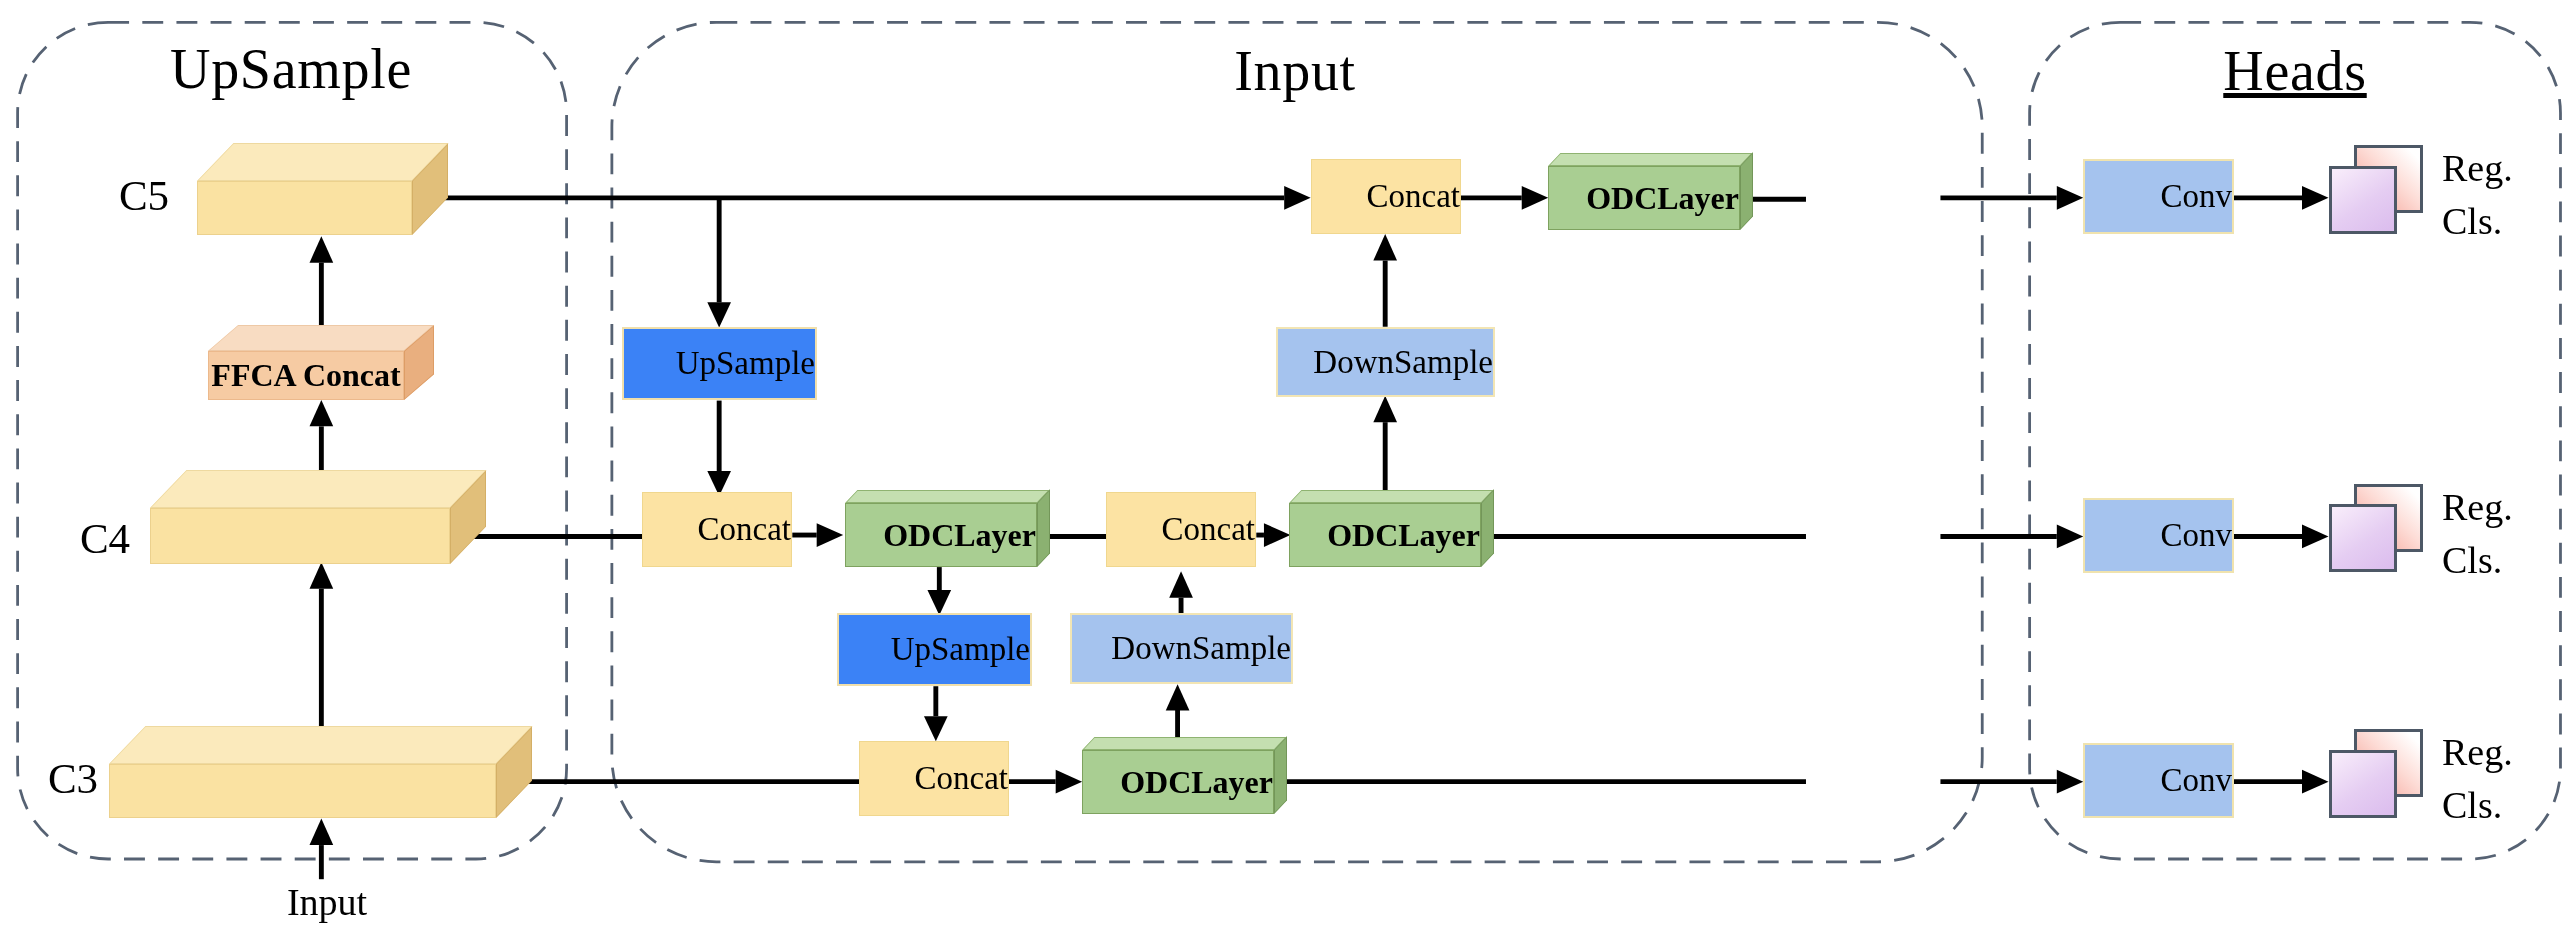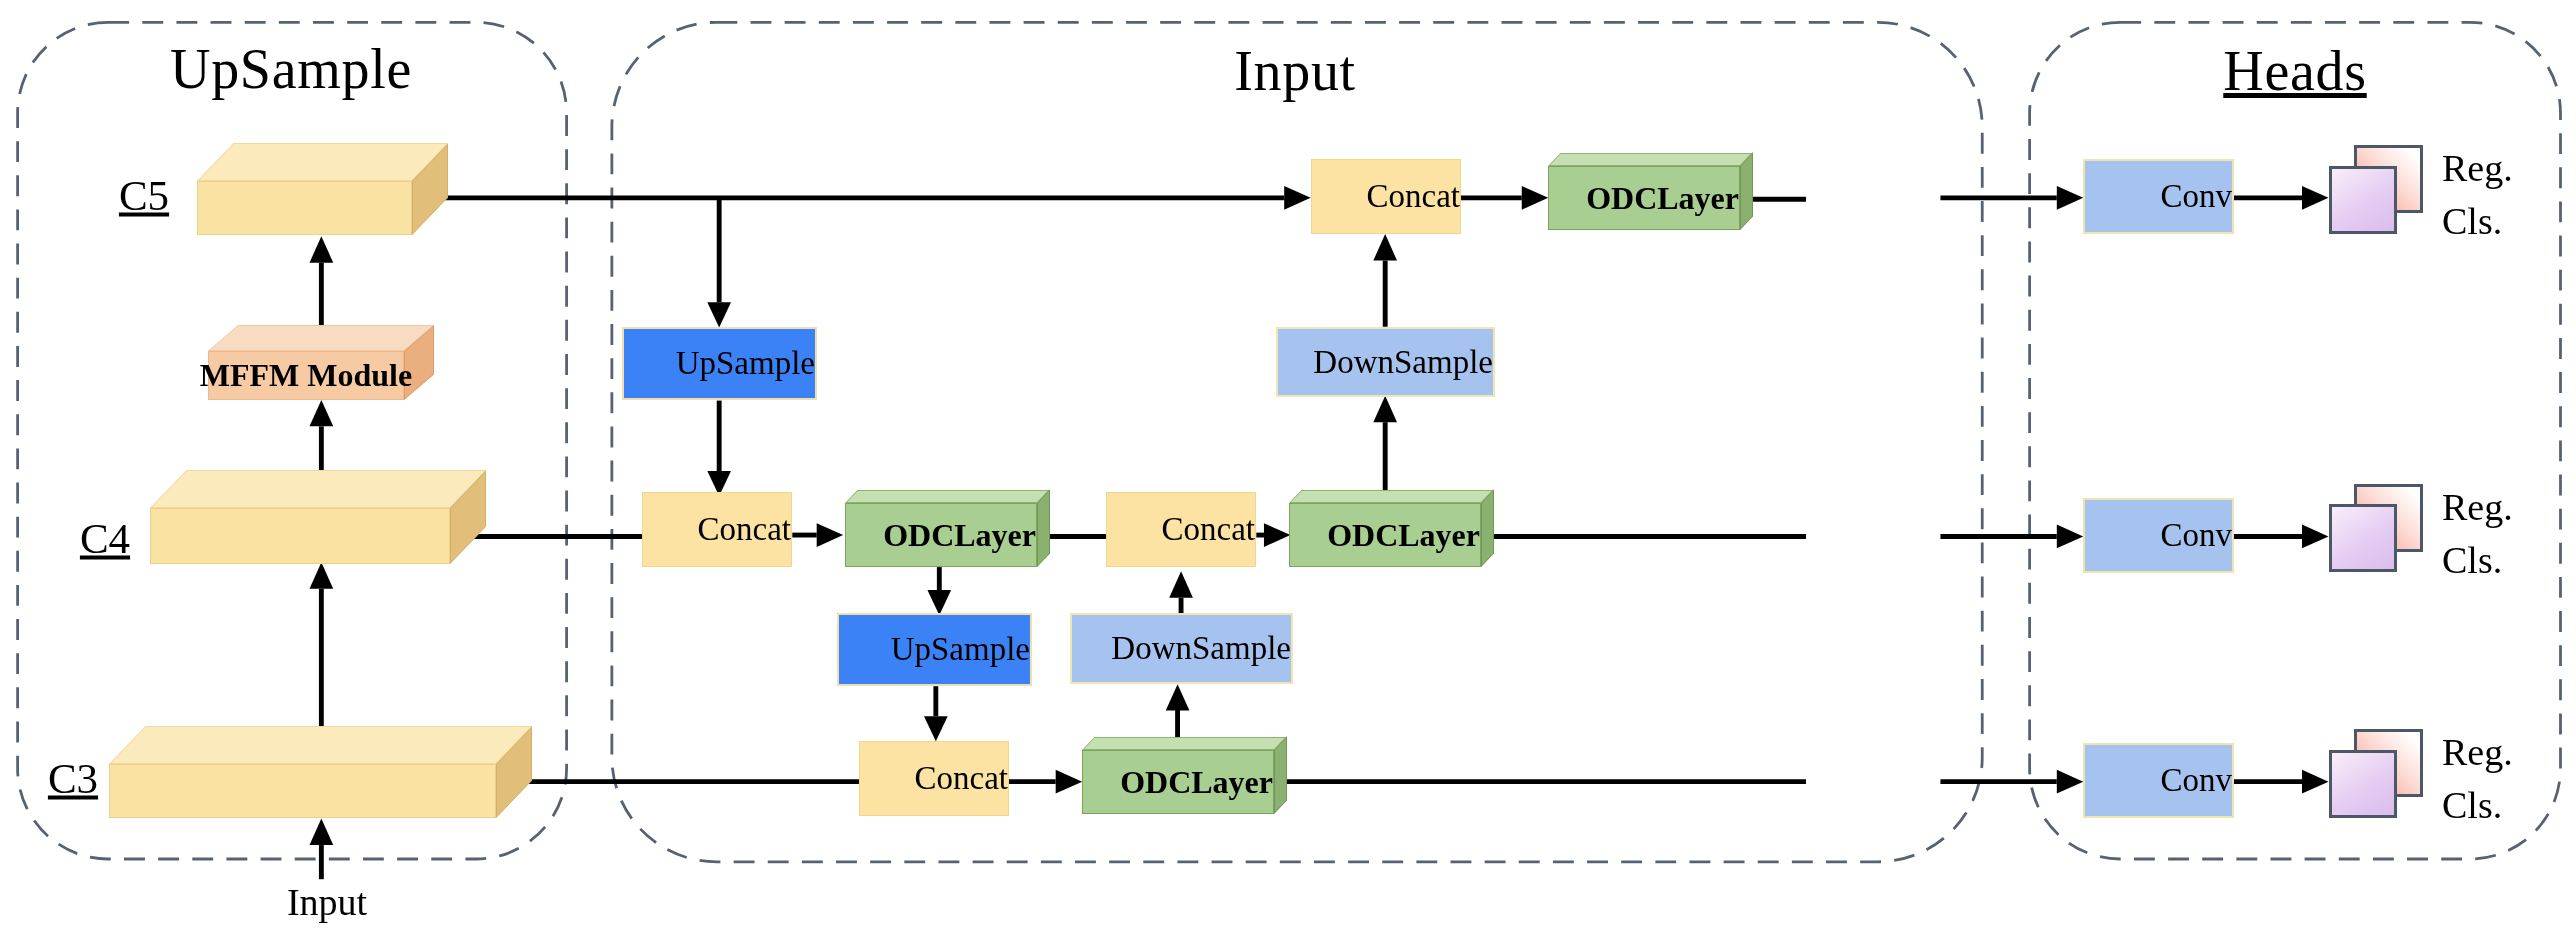--- a/index.html
+++ b/index.html
@@ -9,21 +9,21 @@
     background:#ffffff;
     font-family:"Liberation Serif","DejaVu Serif",serif;
     color:#000;
     overflow:hidden;
   }
   #wires{position:absolute;left:0;top:0;z-index:1;}
   .node{position:absolute;z-index:2;display:flex;align-items:center;justify-content:flex-end;
         box-sizing:border-box;white-space:nowrap;}
   .panel-title{position:absolute;z-index:3;transform:translate(-50%,-50%);
         font-size:56px;letter-spacing:0.7px;}
-  .feat-label{position:absolute;z-index:3;transform:translate(-50%,-50%);font-size:43px;text-decoration:underline;}
+  .feat-label{position:absolute;z-index:3;transform:translate(-50%,-50%);font-size:43px;}
   .input-label{position:absolute;z-index:3;transform:translate(-50%,-50%);font-size:38px;}
   .small-label{font-size:33px;}
   .yellow{background:#fce3a3;border:1.4px solid #f0d78e;}
   .pink{background:#3b82f6;border:2.1px solid #f0dfab;}
   .blue{background:#a5c3ee;border:2.1px solid #f2e5b4;}
   .convbox{background:#a5c3ee;border:2.1px solid #f0e3ae;}
   .mffm{background:#fcd1d6;border:4.2px dashed #fac6cd;border-radius:29px;
         font-size:32px;font-weight:bold;letter-spacing:0.7px;}
   
   .cub{position:absolute;z-index:2;}
@@ -139,21 +139,21 @@
     <div class="top"></div>
     <div class="side"></div>
     <div class="front"></div>
   </div>
   <div class="feat-label" style="left:144px;top:195px;">C5</div>
 
   <div class="cub cub-ffca" style="left:208px;top:351px;width:196px;height:49px;">
     <div class="top"></div>
     <div class="side"></div>
     <div class="front">
-      <span>MFFM Module</span>
+      <span>FFCA Concat</span>
     </div>
   </div>
 
   <div class="cub cub-yellow" style="left:150px;top:508px;width:300px;height:56px;">
     <div class="top"></div>
     <div class="side"></div>
     <div class="front"></div>
   </div>
   <div class="feat-label" style="left:105px;top:538px;">C4</div>
 

